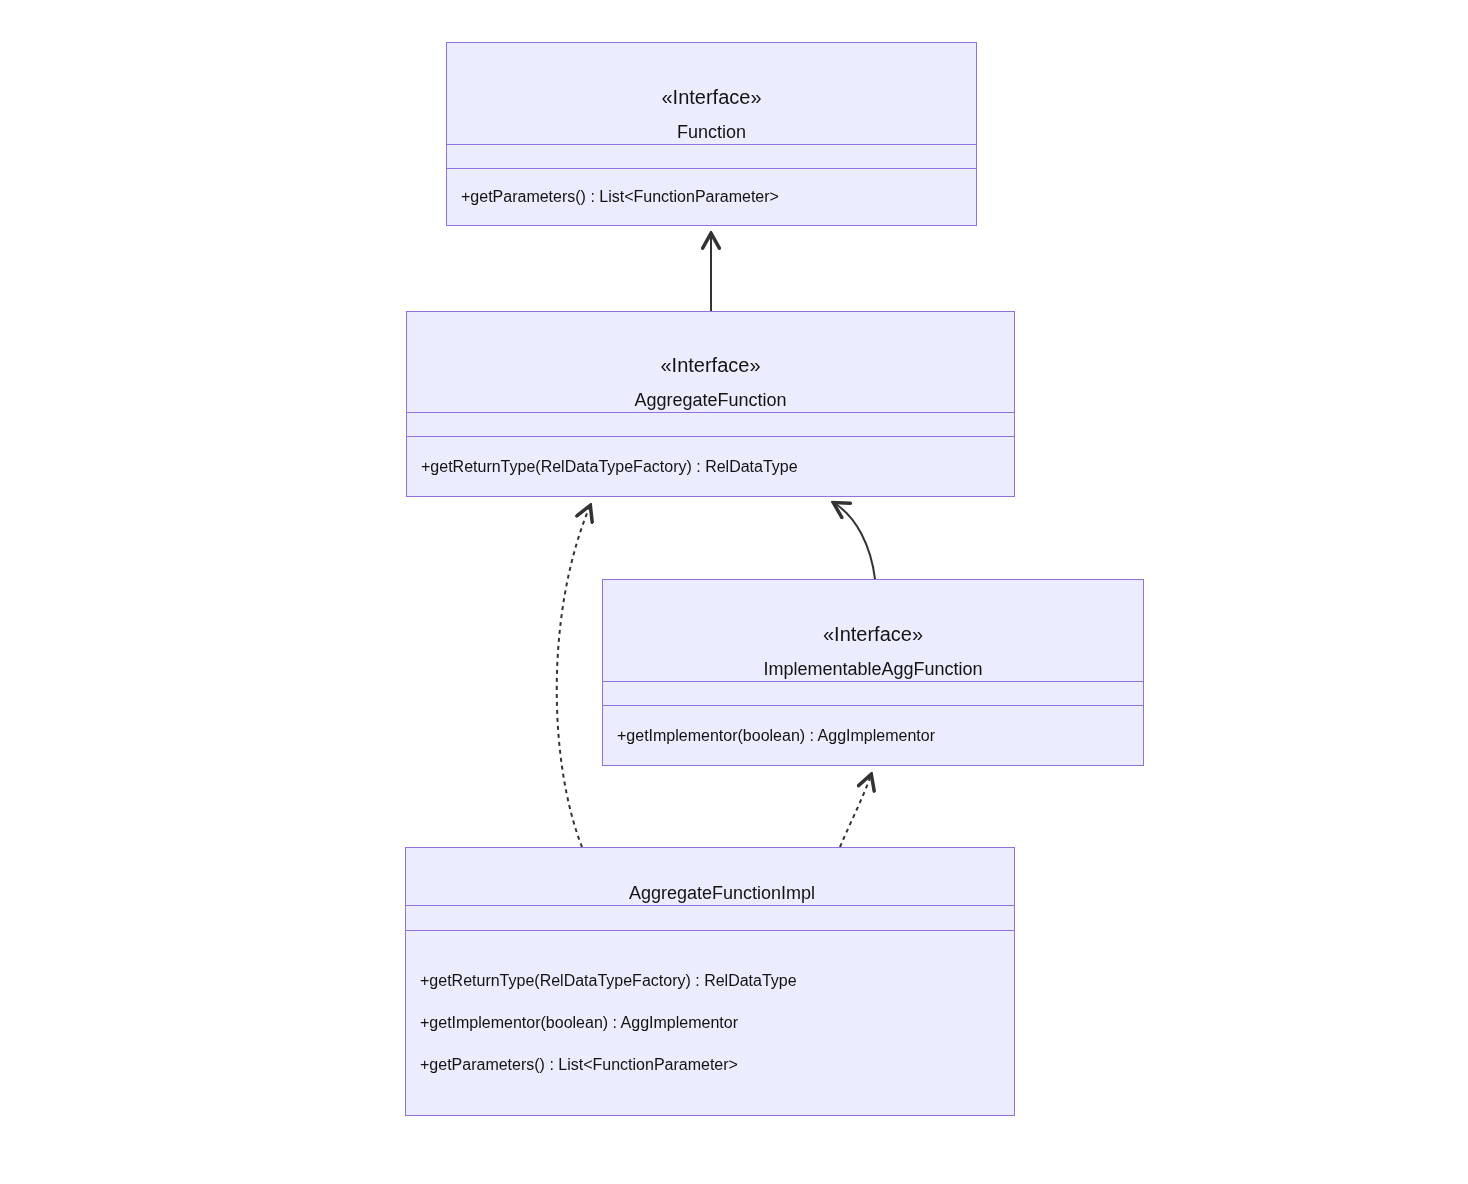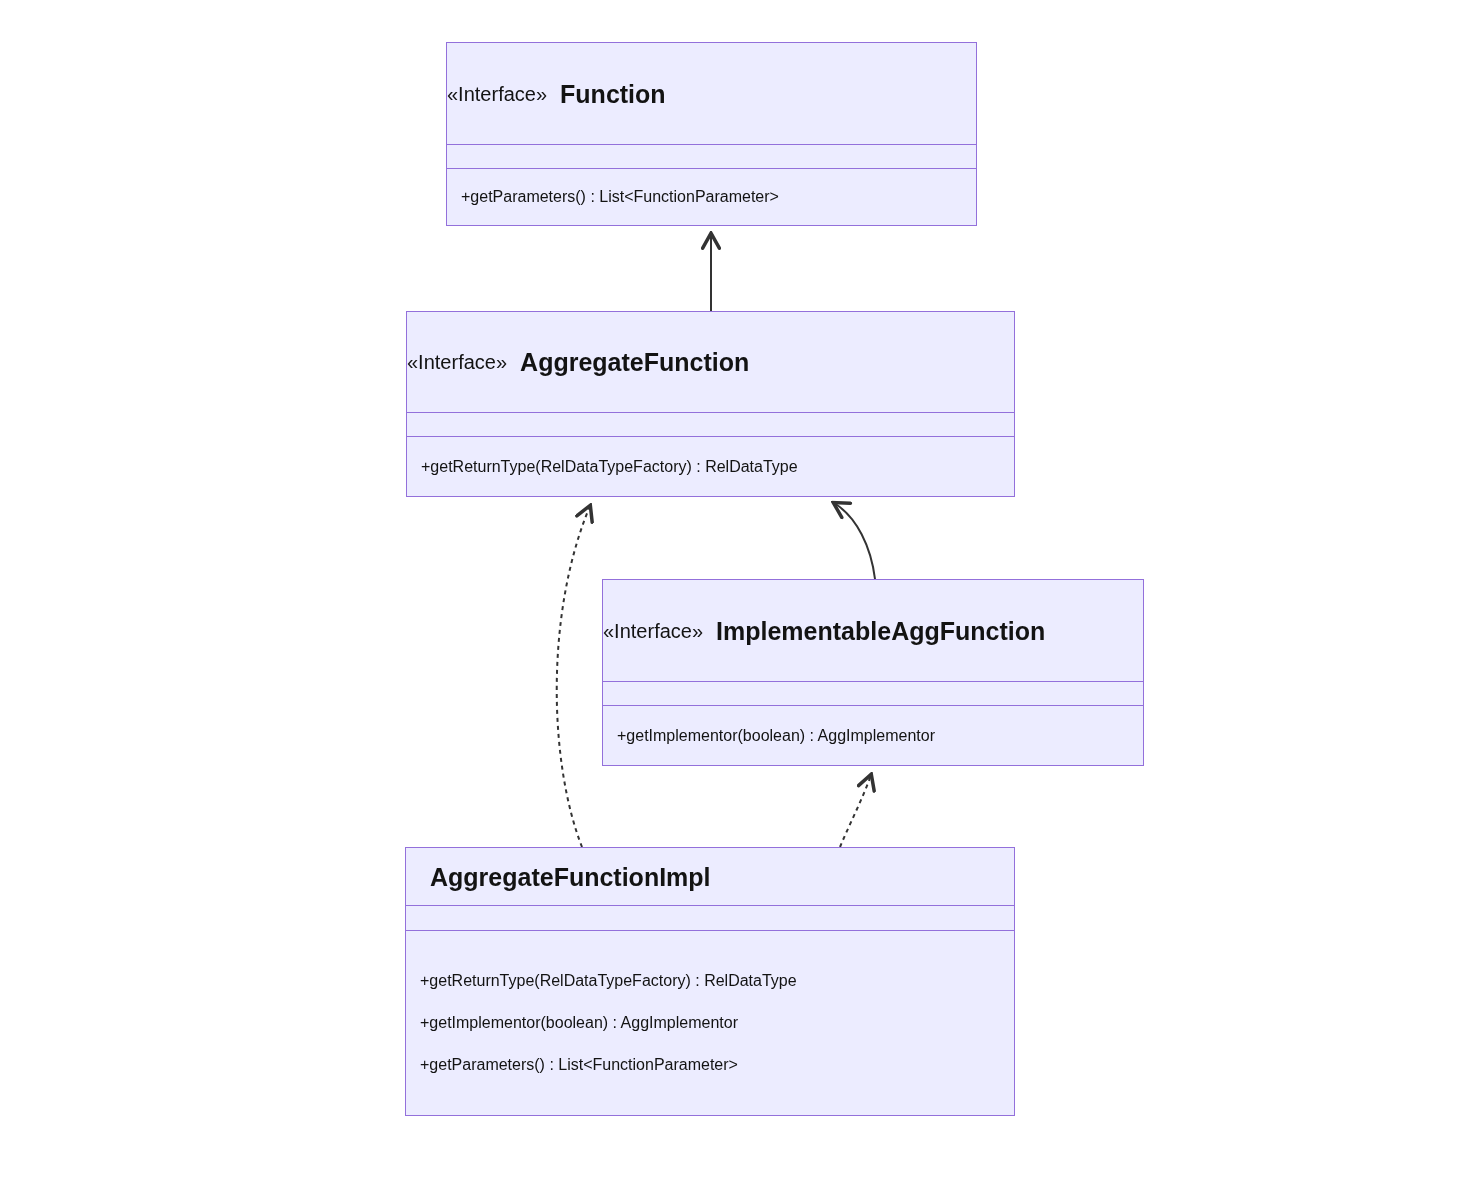--- a/index.html
+++ b/index.html
@@ -26,34 +26,34 @@
   .uml-class {
     position: absolute;
     background: #ECECFF;
     border: 1.5px solid #9370DB;
     box-sizing: border-box;
     display: flex;
     flex-direction: column;
   }
   .head {
     display: flex;
-    flex-direction: row;
+    flex-direction: column;
     align-items: center;
-    justify-content: flex-start;
+    justify-content: flex-end;
     gap: 13px;
     box-sizing: border-box;
   }
   .stereotype {
     font-size: 20px;
     font-weight: 400;
     line-height: 1.2;
   }
   .cname {
-    font-size: 25px;
-    font-weight: 700;
+    font-size: 18px;
+    font-weight: 400;
     line-height: 1.2;
   }
   .attrs {
     border-top: 1.5px solid #9370DB;
     border-bottom: 1.5px solid #9370DB;
     box-sizing: border-box;
   }
   .methods {
     flex: 1;
     padding: 0 14px;

